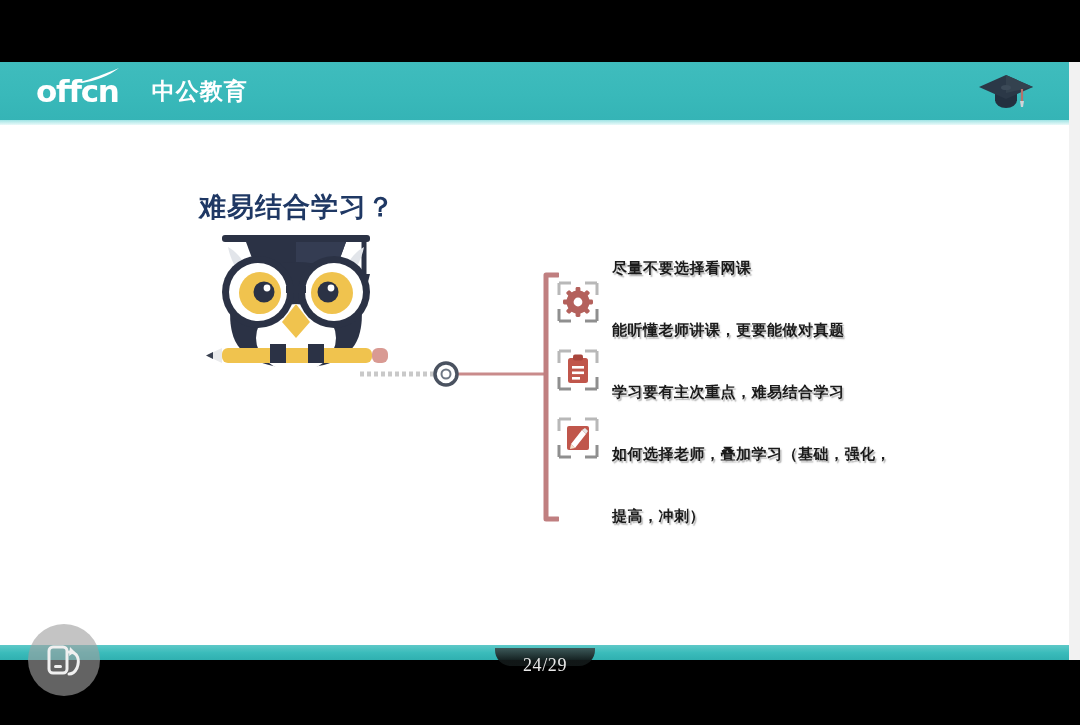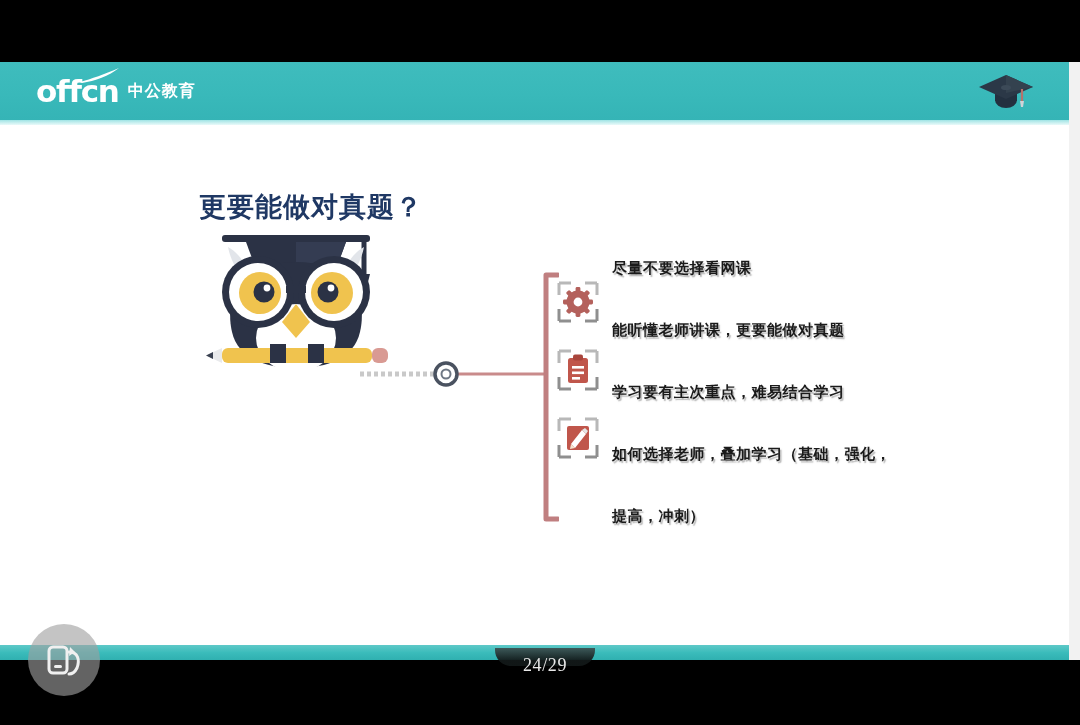--- a/index.html
+++ b/index.html
@@ -62,44 +62,44 @@
     left: 0; top: 58px;
     width: 1069px; height: 5px;
     background: linear-gradient(180deg, #9fe3e4 0%, #cdf1f1 60%, #eafafa 100%);
   }
 
   .logo-wrap {
     position: absolute;
     left: 36px; top: 9px;
     display: flex;
     align-items: center;
-    gap: 9px;
     height: 40px;
   }
   .logo-mark {
     position: relative;
     font-size: 31px;
     font-weight: 700;
     color: #ffffff;
     letter-spacing: -1.2px;
     line-height: 1;
     font-family: "DejaVu Sans", sans-serif;
   }
   .logo-swoosh {
     position: absolute;
     right: -2px; top: -8px;
     width: 42px; height: 16px;
     pointer-events: none;
   }
   .logo-cn {
-    font-size: 16px;
+    font-size: 23px;
     font-weight: 700;
     color: #ffffff;
     letter-spacing: 1px;
     line-height: 1;
+    margin-left: 33px;
   }
 
   .cap-icon {
     position: absolute;
     right: 32px; top: 8px;
     width: 62px; height: 42px;
   }
 
   
   .slide-title {
@@ -223,21 +223,21 @@
     <svg class="cap-icon" viewBox="0 0 62 42">
       <ellipse cx="31" cy="30" rx="11" ry="8" fill="#23303f"></ellipse>
       <rect x="20" y="20" width="22" height="11" fill="#23303f"></rect>
       <path d="M4 17 L31 5 L58 17 L31 29 Z" fill="#2b3847"></path>
       <path d="M31 5 L58 17 L31 23 Z" fill="#34424f"></path>
       <path d="M47 19 L47 33" stroke="#b5726b" stroke-width="2.2" fill="none"></path>
       <path d="M45 31 L49 31 L48 37 L46 37 Z" fill="#cfd4d8"></path>
       <ellipse cx="31" cy="17.5" rx="5" ry="2.6" fill="#3c4a58"></ellipse>
     </svg>
 
-    <div class="slide-title">更要能做对真题？</div>
+    <div class="slide-title">难易结合学习？</div>
 
     <svg class="owl-art" viewBox="0 0 220 165">
 
       <g>
         <rect x="36" y="13" width="148" height="7" rx="3" fill="#2b3245"></rect>
         <path d="M60 20 L160 20 L150 47 L70 47 Z" fill="#2b3245"></path>
         <path d="M110 20 L160 20 L150 47 L110 47 Z" fill="#343c52"></path>
         <path d="M178 16 L178 55" stroke="#2b3245" stroke-width="5" fill="none"></path>
         <path d="M173 52 L184 52 L181 64 L176 64 Z" fill="#2b3245"></path>
       </g>

